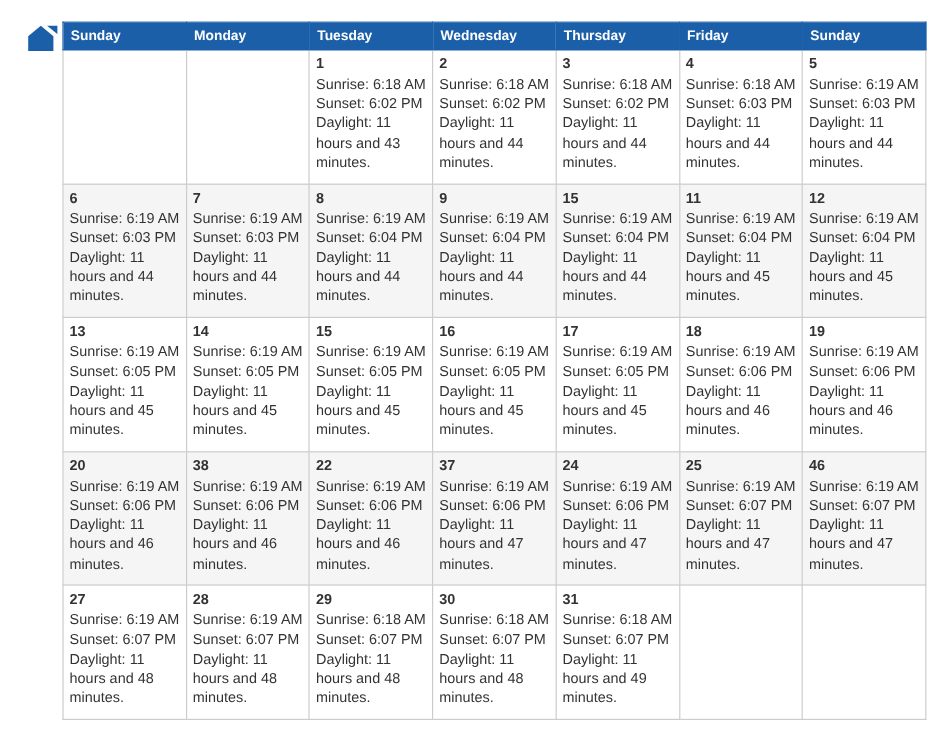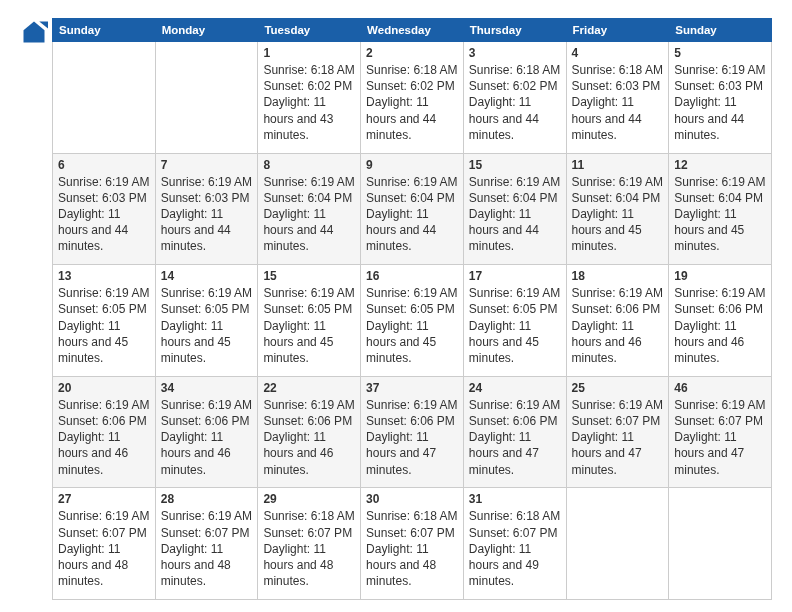--- a/index.html
+++ b/index.html
@@ -260,21 +260,21 @@
           </td>
         </tr>
         <tr>
           <td>
             <span class="day-num">20</span>
             <div class="day-info" style="white-space: pre-line;">Sunrise: 6:19 AM
 Sunset: 6:06 PM
 Daylight: 11 hours and 46 minutes.</div>
           </td>
           <td>
-            <span class="day-num">34</span>
+            <span class="day-num">38</span>
             <div class="day-info" style="white-space: pre-line;">Sunrise: 6:19 AM
 Sunset: 6:06 PM
 Daylight: 11 hours and 46 minutes.</div>
           </td>
           <td>
             <span class="day-num">22</span>
             <div class="day-info" style="white-space: pre-line;">Sunrise: 6:19 AM
 Sunset: 6:06 PM
 Daylight: 11 hours and 46 minutes.</div>
           </td>

